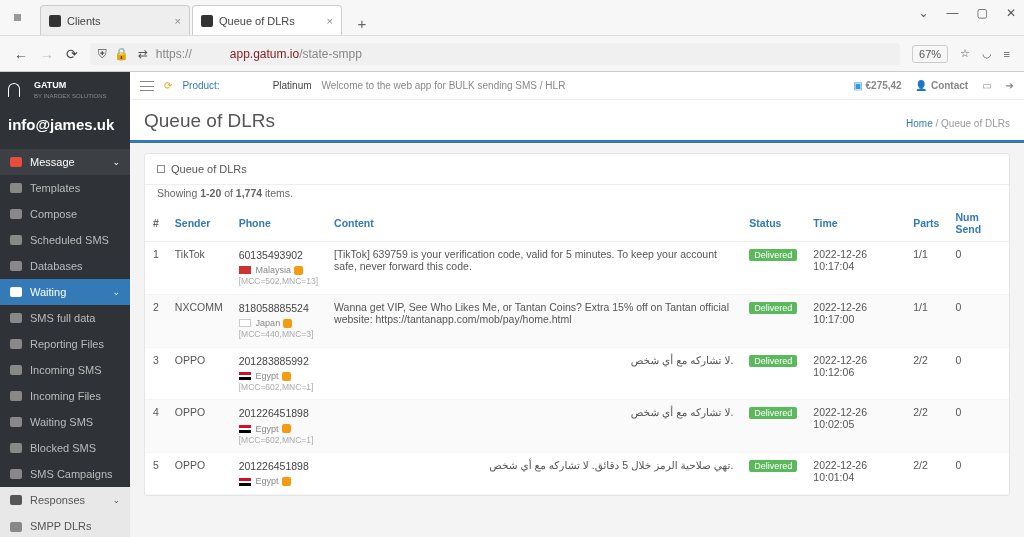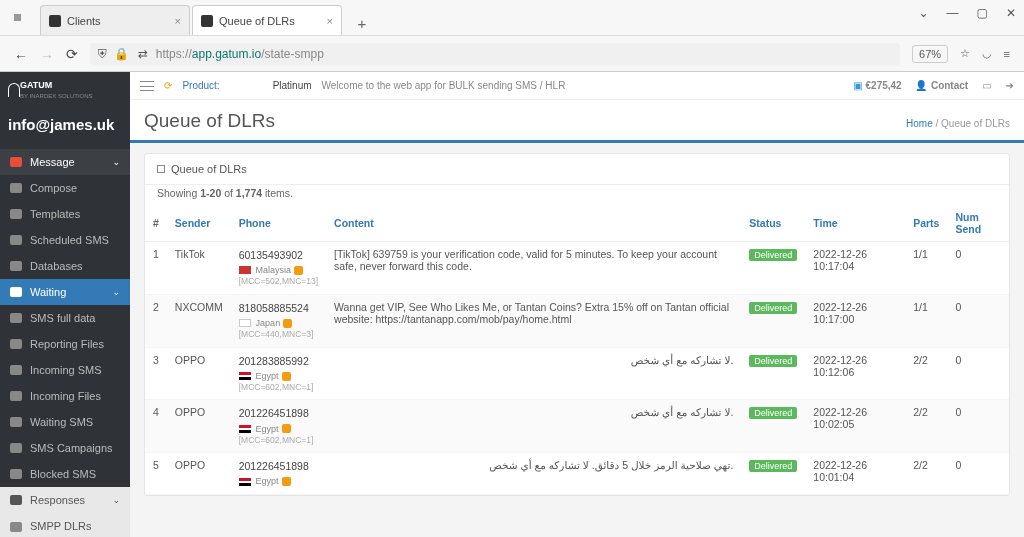--- a/index.html
+++ b/index.html
@@ -14,27 +14,27 @@
 .tab .close { margin-left:auto; color:#888; cursor:pointer; }
 .newtab { width:24px; height:24px; display:flex; align-items:center; justify-content:center; color:#666; font-size:15px; margin-left:6px; }
 .win-controls { position:absolute; right:8px; top:6px; display:flex; gap:18px; color:#555; }
 .win-controls span { font-size:12px; }
 
 .browser-bar { height:36px; background:#f7f7f7; display:flex; align-items:center; padding:0 14px; gap:12px; border-bottom:1px solid #ccc; }
 .nav-arrow { color:#444; font-size:14px; }
 .nav-arrow.dim { color:#bbb; }
 .url-wrap { flex:1; display:flex; align-items:center; background:#f0f0f0; border-radius:4px; padding:4px 8px; gap:8px; font-size:12px; color:#555; }
 .url-pre { color:#888; }
-.url-host { color:#0f766e; }
+.url-host { color:#7f1d1d;padding-left:38px; }
 .zoom { font-size:11px; color:#555; padding:2px 6px; border:1px solid #ccc; border-radius:3px; }
 
 
 .app { display:flex; height:465px; }
 .sidebar { width:130px; background:#2f3338; color:#bbb; font-size:11px; }
-.brand { height:24px; display:flex; align-items:center; padding:18px 8px; color:#fff; font-size:9px; gap:0; }
+.brand { height:24px; display:flex; align-items:center; padding:18px 8px; color:#fff; font-size:9px; gap:14px; }
 .brand .logo { width:12px; height:14px; border:1.5px solid #fff; border-bottom:none; border-radius:8px 8px 0 0; }
 .user-email { color:#fff; font-size:15px; padding:8px 8px 16px; font-weight:600; }
 .nav-item { display:flex; align-items:center; padding:7px 10px; gap:8px; cursor:pointer; }
 .nav-item .ico { width:12px; height:10px; background:#888; border-radius:2px; }
 .nav-item.msg { background:#3c3f44; color:#fff; }
 .nav-item.msg .ico { background:#e74c3c; }
 .nav-item.traffic { background:#337ab7; color:#fff; }
 .nav-item.traffic .ico { background:#fff; }
 .nav-item.resp { background:#e8e8e8; color:#555; }
 .nav-item.resp .ico { background:#555; }
@@ -142,25 +142,25 @@
     </div>
     <div class="user-email">info@james.uk</div>
 
     <div class="nav-item msg">
         <span class="ico"></span>
         <span>Message</span>
         <span class="chev">⌄</span>
       </div>
     <div class="nav-item">
         <span class="ico"></span>
+        <span>Templates</span>
+      </div>
+    <div class="nav-item">
+        <span class="ico"></span>
         <span>Compose</span>
-      </div>
-    <div class="nav-item">
-        <span class="ico"></span>
-        <span>Templates</span>
       </div>
     <div class="nav-item">
         <span class="ico"></span>
         <span>Scheduled SMS</span>
       </div>
     <div class="nav-item">
         <span class="ico"></span>
         <span>Databases</span>
       </div>
     <div class="nav-item traffic">
@@ -183,25 +183,25 @@
     <div class="nav-item">
         <span class="ico"></span>
         <span>Incoming Files</span>
       </div>
     <div class="nav-item">
         <span class="ico"></span>
         <span>Waiting SMS</span>
       </div>
     <div class="nav-item">
         <span class="ico"></span>
+        <span>Blocked SMS</span>
+      </div>
+    <div class="nav-item">
+        <span class="ico"></span>
         <span>SMS Campaigns</span>
-      </div>
-    <div class="nav-item">
-        <span class="ico"></span>
-        <span>Blocked SMS</span>
       </div>
     <div class="nav-item resp">
         <span class="ico"></span>
         <span>Responses</span>
         <span class="chev">⌄</span>
       </div>
     <div class="nav-item smpp">
         <span class="ico"></span>
         <span>SMPP DLRs</span>
       </div>

